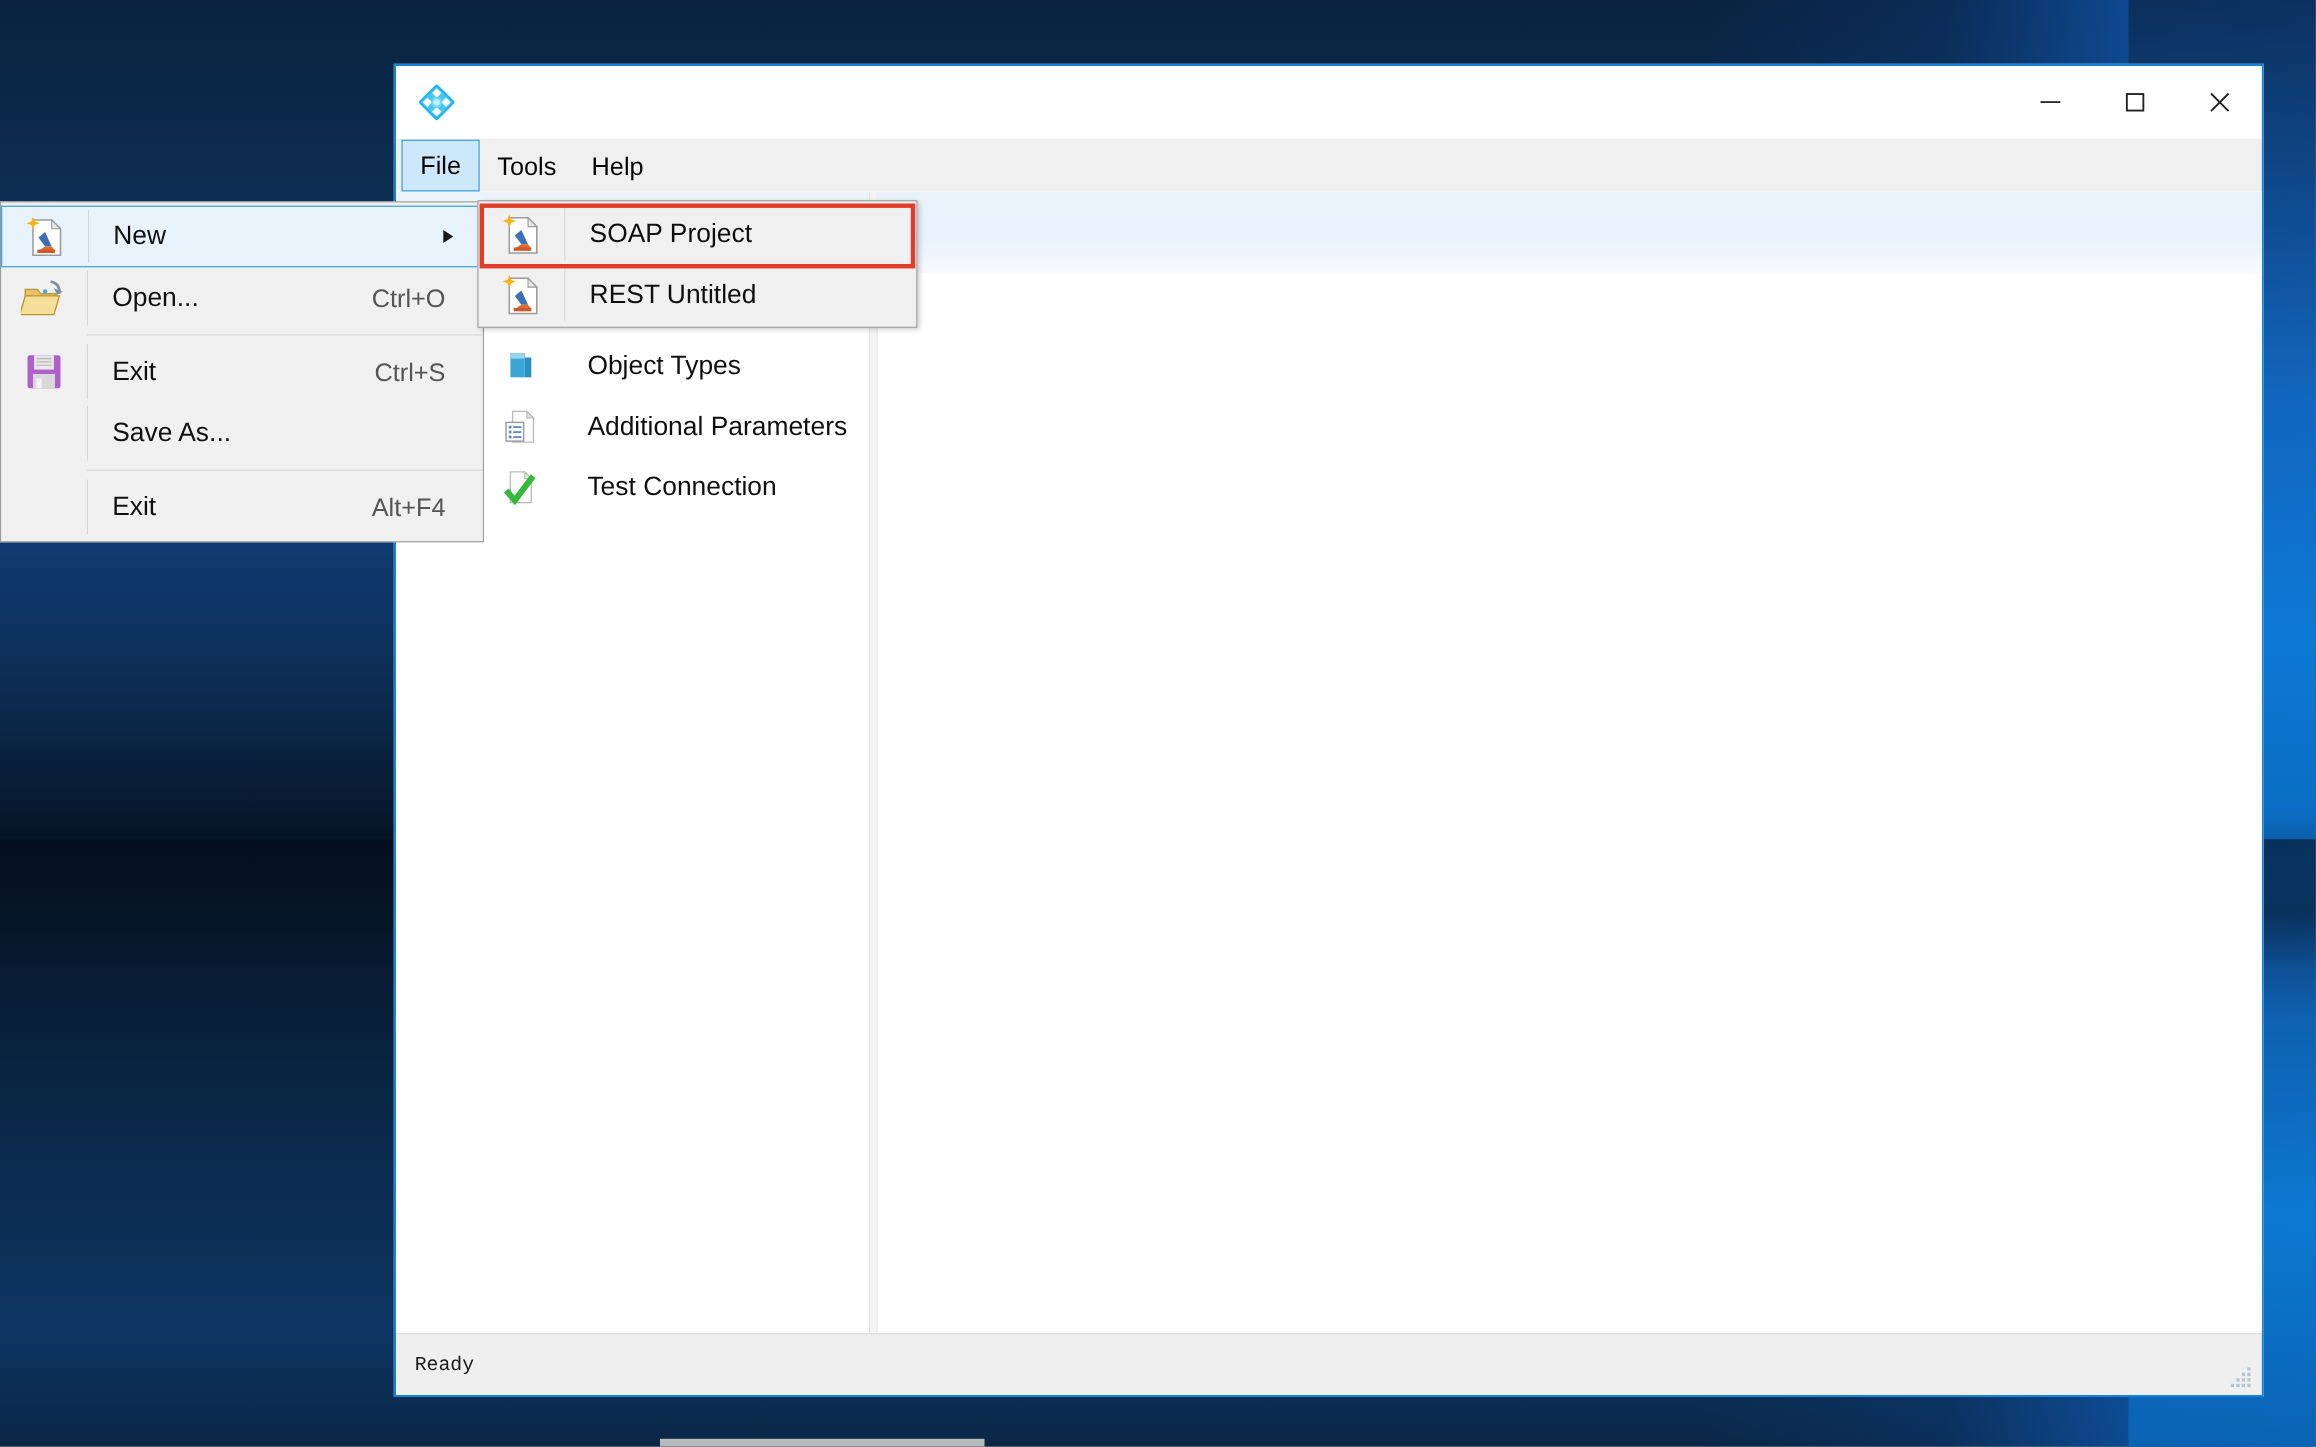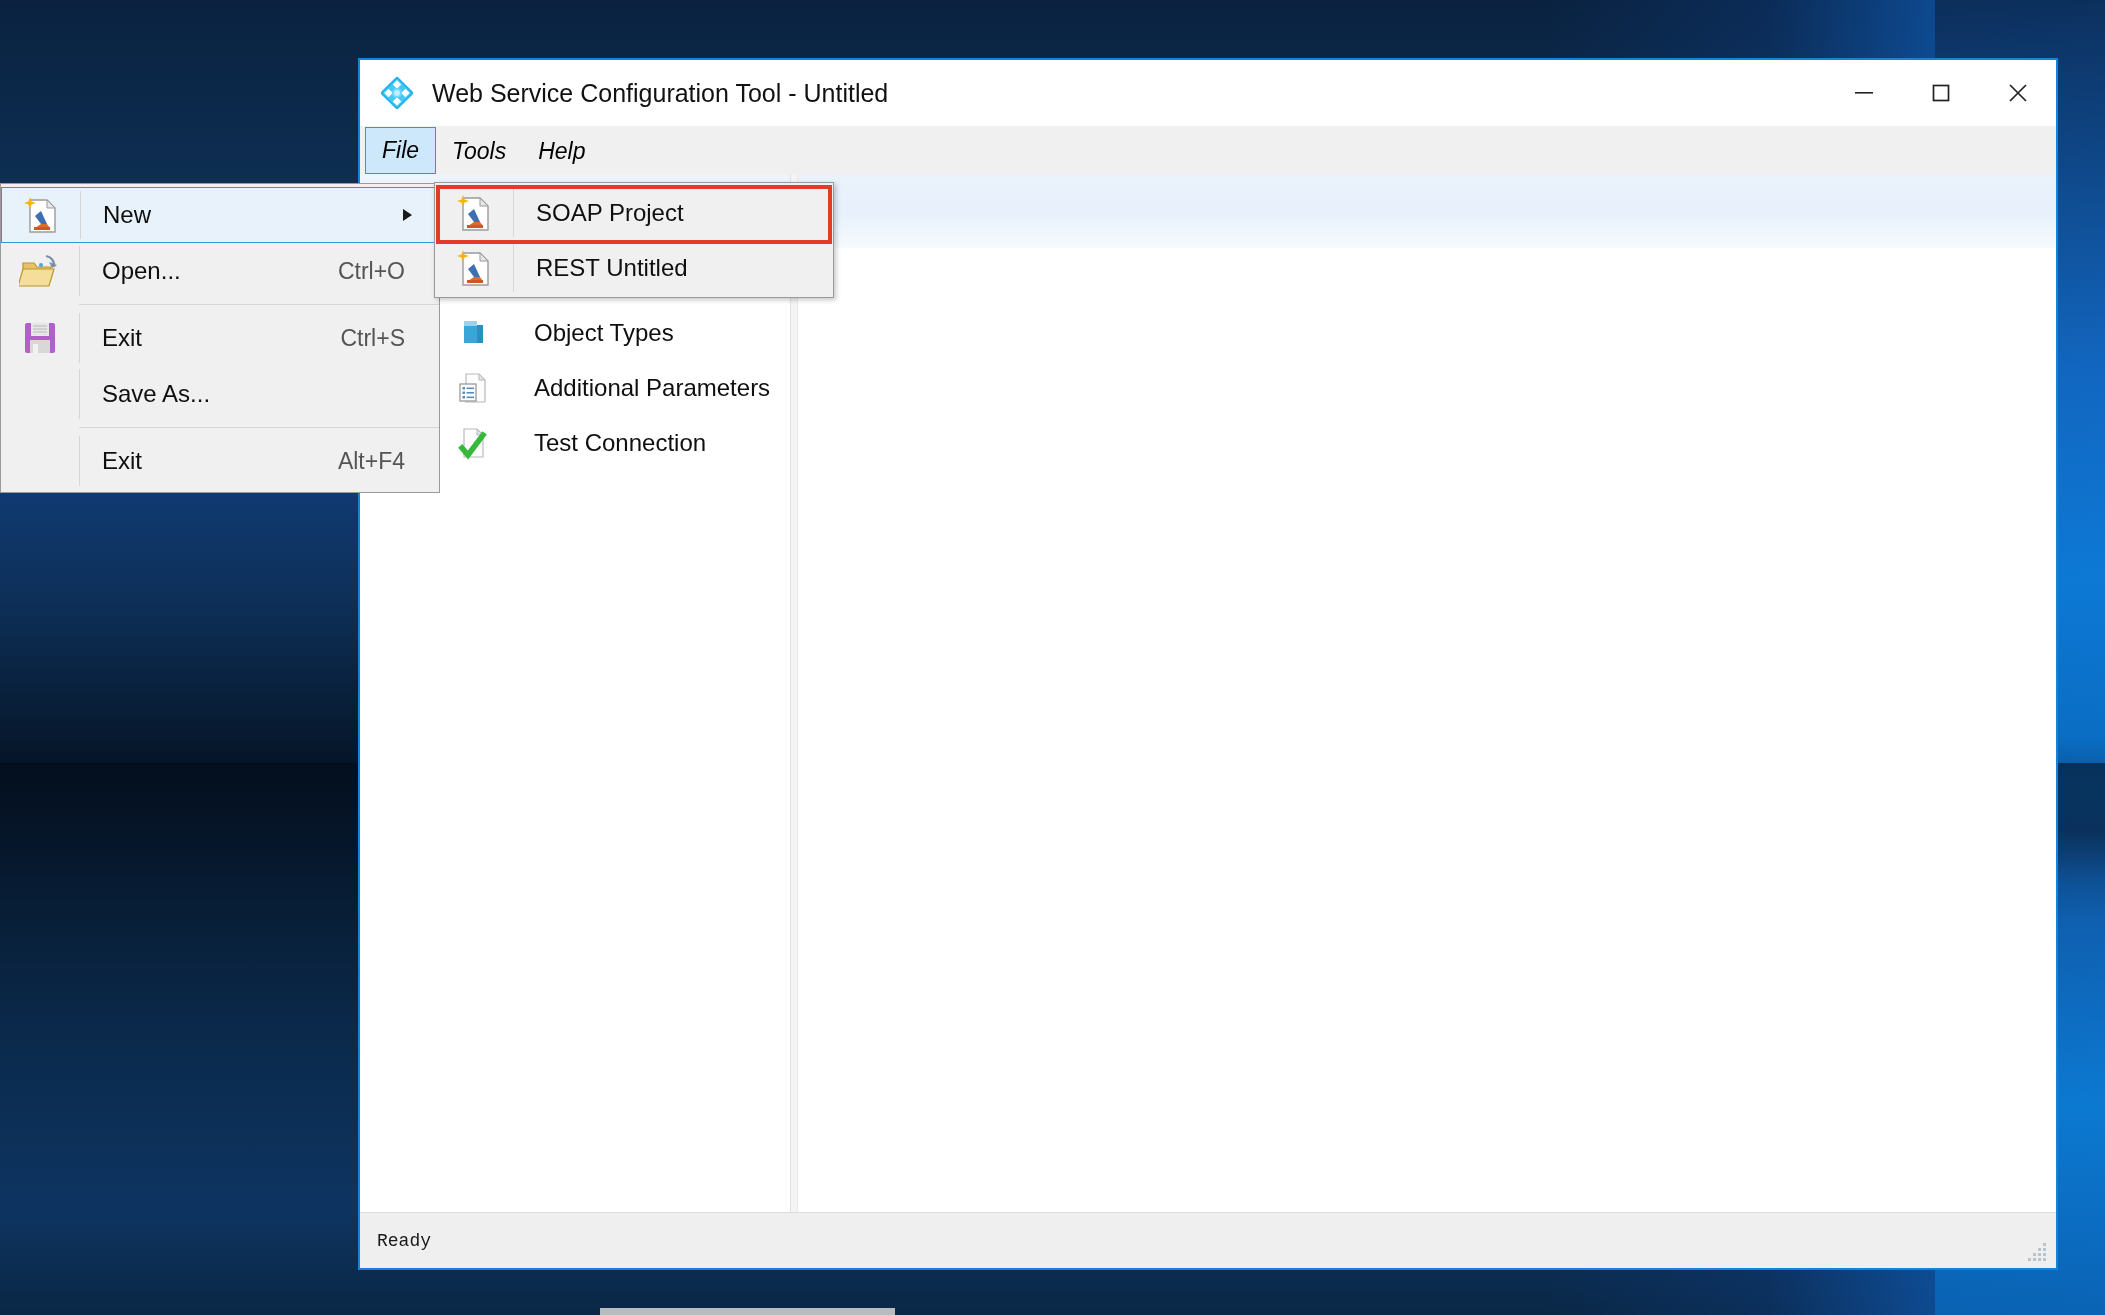--- a/index.html
+++ b/index.html
@@ -136,21 +136,20 @@
 
   
   #menu-bar {
     height: 48px;
     background: #f0f0f0;
     display: flex;
     align-items: stretch;
     flex: 0 0 auto;
     position: relative;
     z-index: 5;
-    font-style: italic;
   }
   .menu-bar-item {
     display: flex;
     align-items: center;
     padding: 0 16px;
     font-size: 23px;
     color: #000000;
     cursor: default;
     margin: 2px 0 0 0;
   }
@@ -330,21 +329,20 @@
           <rect x="7" y="7" width="20" height="20" rx="1" fill="#45c8f5"></rect>
           <rect x="8" y="8" width="6" height="6" fill="#ffffff"></rect>
           <rect x="20" y="8" width="6" height="6" fill="#ffffff"></rect>
           <rect x="8" y="20" width="6" height="6" fill="#ffffff"></rect>
           <rect x="20" y="20" width="6" height="6" fill="#ffffff"></rect>
         </g>
         <circle cx="17" cy="17" r="5" fill="#6fd6f7"></circle>
         <circle cx="17" cy="17" r="3" fill="#bfeefc"></circle>
       </svg>
     </div>
-    <div id="window-title">Web Service Configuration Tool - Untitled</div>
 
     <div id="win-controls">
       <div class="win-btn">
         <svg width="22" height="14" viewBox="0 0 22 14">
           <rect x="2" y="6" width="18" height="1.6" fill="#222"></rect>
         </svg>
       </div>
       <div class="win-btn">
         <svg width="22" height="22" viewBox="0 0 22 22">
           <rect x="3.5" y="3.5" width="15" height="15" fill="none" stroke="#222" stroke-width="1.7"></rect>

